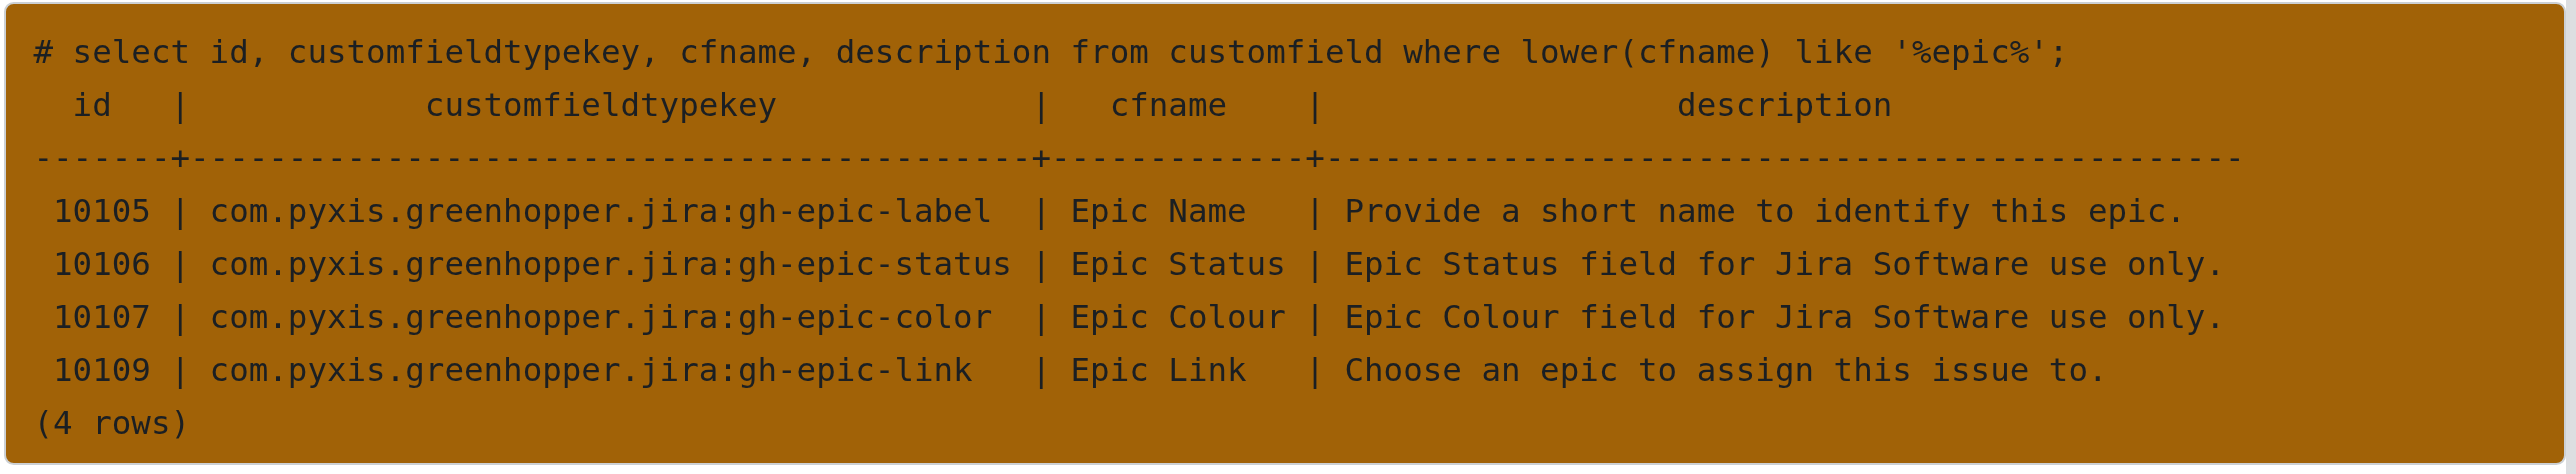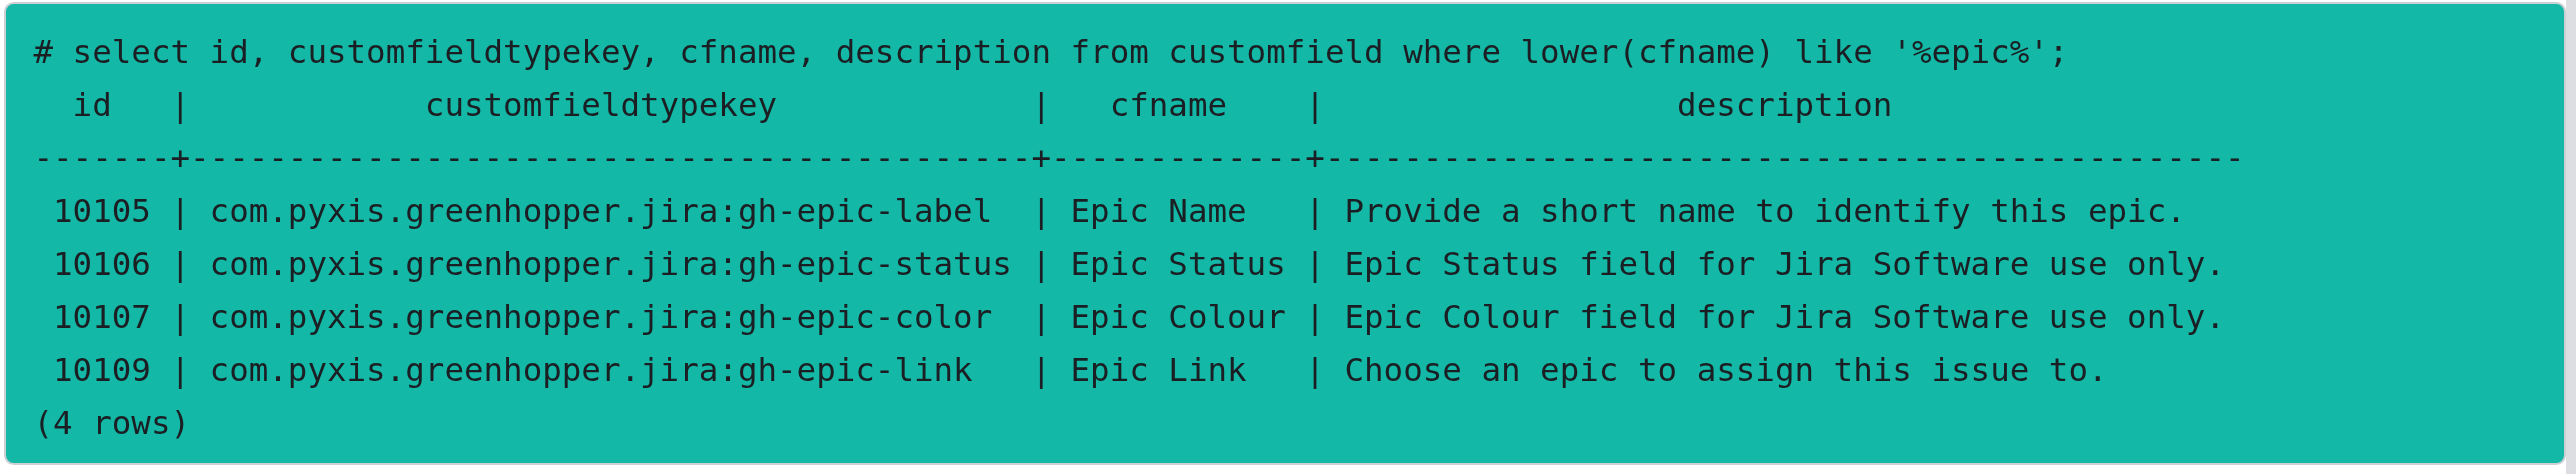--- a/index.html
+++ b/index.html
@@ -10,21 +10,21 @@
     font-family: "DejaVu Sans Mono", "Liberation Mono", monospace;
     overflow: hidden;
     position: relative;
   }
   .terminal-block {
     position: absolute;
     left: 3.9px;
     top: 2px;
     width: 2562px;
     height: 463px;
-    background: #14b8a6;
+    background: #a16207;
     border: 2px solid #ccd0d4;
     border-radius: 9.8px;
     padding: 21.7px 0 11.8px 27.6px;
     overflow: hidden;
   }
   .line {
     display: block;
     white-space: pre;
     font-family: "DejaVu Sans Mono", "Liberation Mono", monospace;
     font-size: 32.5px;

